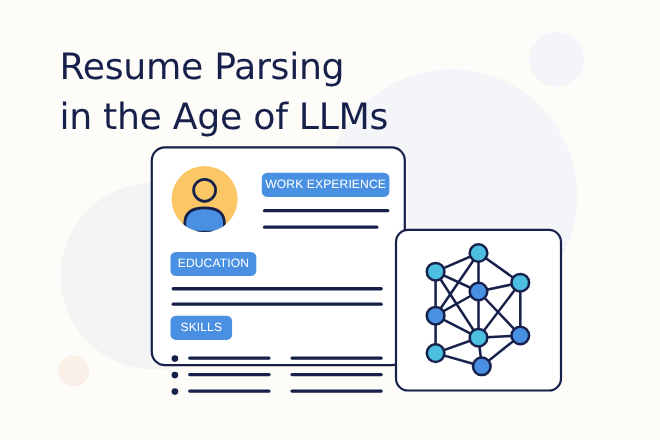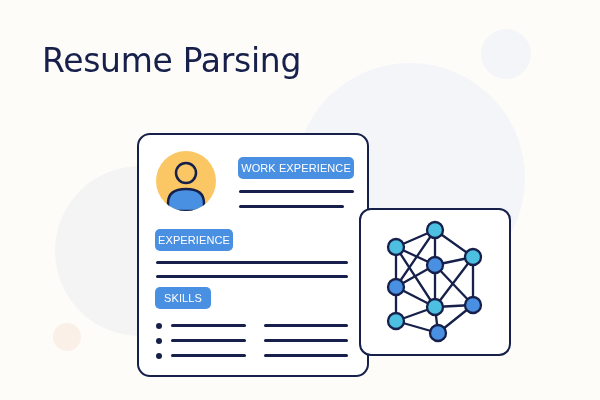--- a/index.html
+++ b/index.html
@@ -1,51 +1,52 @@
 <!DOCTYPE html>
 <html><head>
 <meta charset="utf-8">
 <style>
   html,body{margin:0;padding:0;}
   body{width:600px;height:400px;position:relative;overflow:hidden;background:#fdfcf9;font-family:"Liberation Sans",sans-serif;}
   .bg-circle{position:absolute;border-radius:50%;}
   .title{position:absolute;left:42px;top:38px;margin:0;font-family:"DejaVu Sans",sans-serif;font-weight:500;font-size:33px;line-height:45px;color:#16204a;letter-spacing:-0.3px;}
-  .title span{display:block;}
-  .card{position:absolute;left:137px;top:133px;width:232px;height:244px;background:#fff;border:2.5px solid #16204a;border-radius:13px;box-sizing:border-box;}
+  .title span{display:block;margin-left:12px;}
+  .card{position:absolute;left:137px;top:133px;width:232px;height:200px;background:#fff;border:2.5px solid #16204a;border-radius:13px;box-sizing:border-box;}
   .pill{position:absolute;background:#4a90e2;color:#fff;font-size:11px;font-weight:500;border-radius:5px;height:22px;line-height:22px;text-align:center;letter-spacing:0.1px;}
   .line{position:absolute;height:3px;background:#16204a;border-radius:2px;}
   .dot{position:absolute;width:6px;height:6px;border-radius:50%;background:#16204a;}
   .ai-box{position:absolute;left:359px;top:208px;width:152px;height:148px;background:#fff;border:2.5px solid #16204a;border-radius:12px;box-sizing:border-box;}
   svg{position:absolute;}
 </style>
 </head>
 <body>
 
 <div class="bg-circle" style="left:295px;top:63px;width:230px;height:230px;background:#f3f5f8;"></div>
 <div class="bg-circle" style="left:55px;top:166px;width:170px;height:170px;background:#f4f4f4;"></div>
 <div class="bg-circle" style="left:481px;top:29px;width:50px;height:50px;background:#f3f5f8;"></div>
 <div class="bg-circle" style="left:53px;top:323px;width:28px;height:28px;background:#fbf0e8;"></div>
 
 <h1 class="title">
   <span>Resume Parsing</span>
+  <span>in the Age of LLMs</span>
 </h1>
 
 <div class="card">
   <div style="position:absolute;left:17px;top:16px;width:60px;height:60px;border-radius:50%;background:#fbc765;overflow:hidden;">
     <svg width="60" height="60" viewBox="0 0 60 60" style="left:0;top:0;">
       <circle cx="30" cy="22" r="10" fill="none" stroke="#16204a" stroke-width="2.5"></circle>
       <path d="M12 60 L12 52 Q12 38 30 38 Q48 38 48 52 L48 60 Z" fill="#4a90e2" stroke="#16204a" stroke-width="2.5"></path>
     </svg>
   </div>
 
   <div class="pill" style="left:99px;top:22px;width:116px;">WORK EXPERIENCE</div>
   <div class="line" style="left:100px;top:55px;width:115px;"></div>
   <div class="line" style="left:100px;top:70px;width:105px;"></div>
 
-  <div class="pill" style="left:16px;top:94px;width:78px;">EXPERIENCE</div>
+  <div class="pill" style="left:16px;top:94px;width:78px;">EDUCATION</div>
   <div class="line" style="left:17px;top:126px;width:192px;"></div>
   <div class="line" style="left:17px;top:140px;width:192px;"></div>
 
   <div class="pill" style="left:16px;top:152px;width:56px;">SKILLS</div>
 
   <div class="dot" style="left:17px;top:188px;"></div>
   <div class="line" style="left:32px;top:189px;width:75px;"></div>
   <div class="line" style="left:125px;top:189px;width:84px;"></div>
 
   <div class="dot" style="left:17px;top:203px;"></div>

